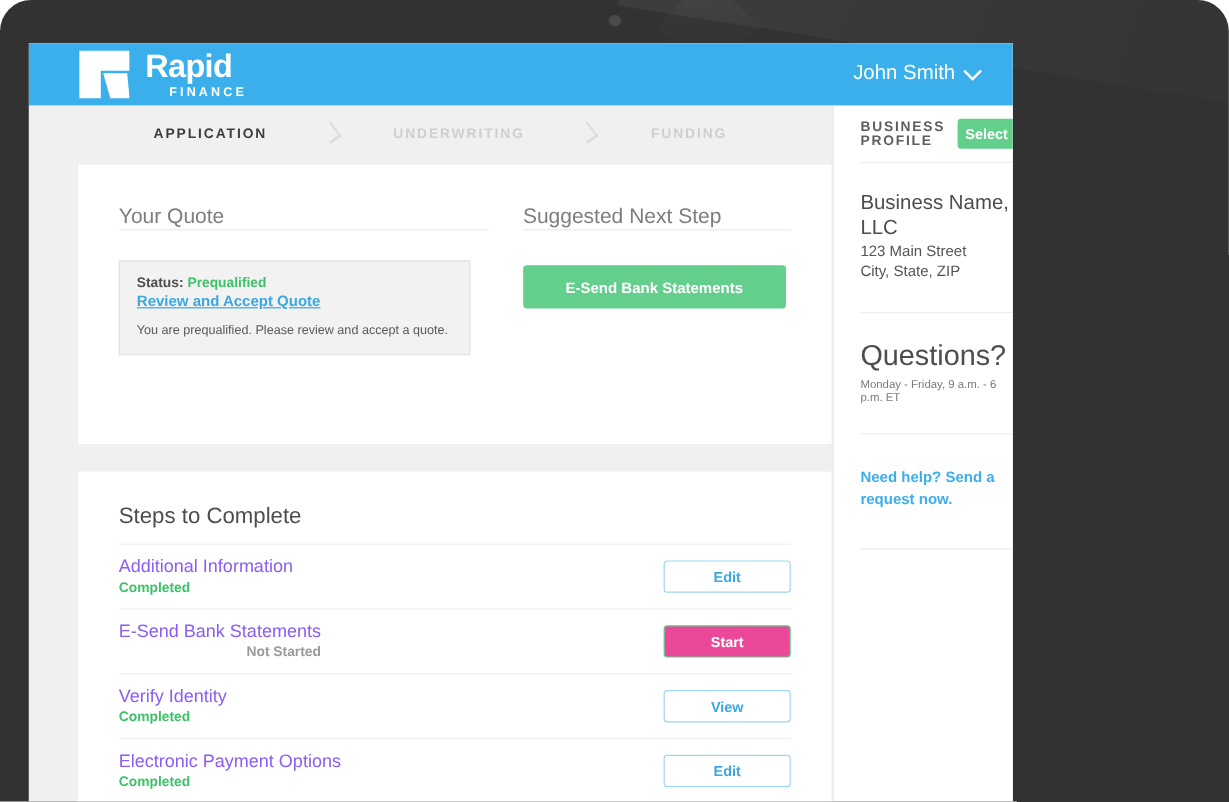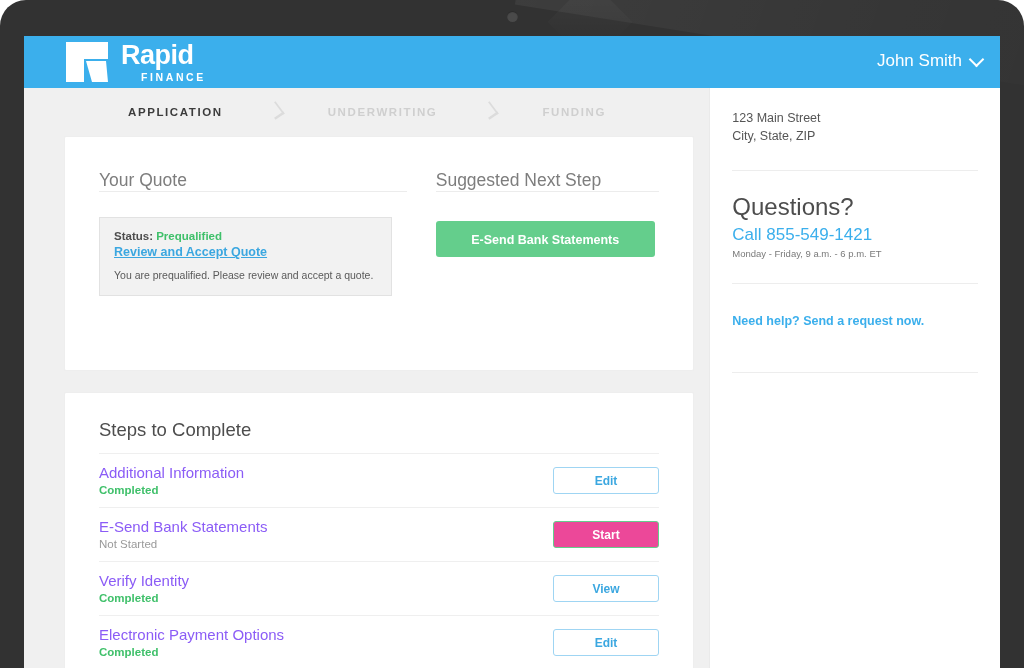--- a/index.html
+++ b/index.html
@@ -55,21 +55,21 @@
     border-radius: 50%;
     background: #4a4a4a;
     box-shadow: inset 0 1px 1px rgba(0,0,0,0.45);
   }
 
   
   #screen {
     position: absolute;
     left: 24px;
     top: 36px;
-    width: 976px;
+    width: 820px;
     height: 632px;
     background: #f0f0f0;
     overflow: hidden;
   }
 
   
   .topbar {
     position: relative;
     height: 52px;
     background: #3bafec;
@@ -101,21 +101,21 @@
     color: #ffffff;
     font-size: 10.5px;
     font-weight: bold;
     letter-spacing: 2.6px;
     display: block;
     margin-top: 3px;
     padding-left: 20px;
   }
   .user-menu {
     position: absolute;
-    right: 18px;
+    right: 28px;
     top: 15px;
     color: #ffffff;
     font-size: 17px;
     display: flex;
     align-items: center;
     cursor: pointer;
   }
   .chev {
     display: inline-block;
     width: 9px;
@@ -270,21 +270,21 @@
   .step-name {
     font-size: 15px;
     color: #8b5cf6;
   }
   .step-status {
     font-size: 11.5px;
     font-weight: bold;
     margin-top: 1px;
   }
   .step-status.completed { color: #3fc06a; }
-  .step-status.notstarted { color: #9a9a9a; font-weight: normal; }
+  .step-status.notstarted { color: #9a9a9a; font-weight: bold; text-align: right; }
 
   .row-btn {
     width: 106px;
     height: 27px;
     line-height: 25px;
     text-align: center;
     font-size: 12px;
     font-weight: bold;
     border-radius: 3px;
     cursor: pointer;
@@ -350,21 +350,21 @@
     color: #3bafec;
     font-weight: normal;
     display: block;
     text-decoration: none;
   }
   .q-hours {
     font-size: 9.5px;
     color: #7a7a7a;
     margin-top: 3px;
   }
-  .help-block { padding: 27px 0 43px 0; border-bottom: 1px solid #ededed; }
+  .help-block { padding: 27px 0 32px 0; border-bottom: 1px solid #ededed; }
   .help-link {
     font-size: 12.5px;
     color: #3bafec;
     font-weight: bold;
     text-decoration: none;
   }
 </style>
 </head>
 <body>
 
@@ -458,29 +458,33 @@
               <div class="step-name">Electronic Payment Options</div>
               <div class="step-status completed">Completed</div>
             </div>
             <button class="row-btn outline">Edit</button>
           </div>
         </div>
       </div>
 
       <div class="side-col">
         <div class="side-inner">
+          <div class="side-head-row">
+            <span class="side-head-title">BUSINESS PROFILE</span>
+            <button class="select-btn">Select</button>
+          </div>
 
           <div class="side-block">
+            <div class="biz-name">Business Name, LLC</div>
             <div class="biz-line">123 Main Street</div>
             <div class="biz-line">City, State, ZIP</div>
           </div>
 
           <div class="side-block">
             <div class="q-title">Questions?</div>
-            <a class="q-phone" href="#">Call 855-549-1421</a>
             <div class="q-hours">Monday - Friday, 9 a.m. - 6 p.m. ET</div>
           </div>
 
           <div class="help-block">
             <a class="help-link" href="#">Need help? Send a request now.</a>
           </div>
         </div>
       </div>
 
     </div>

